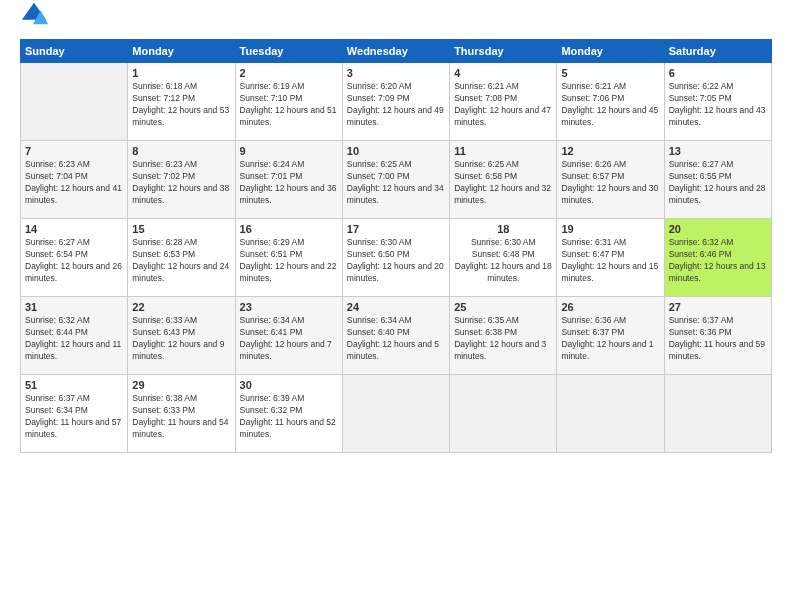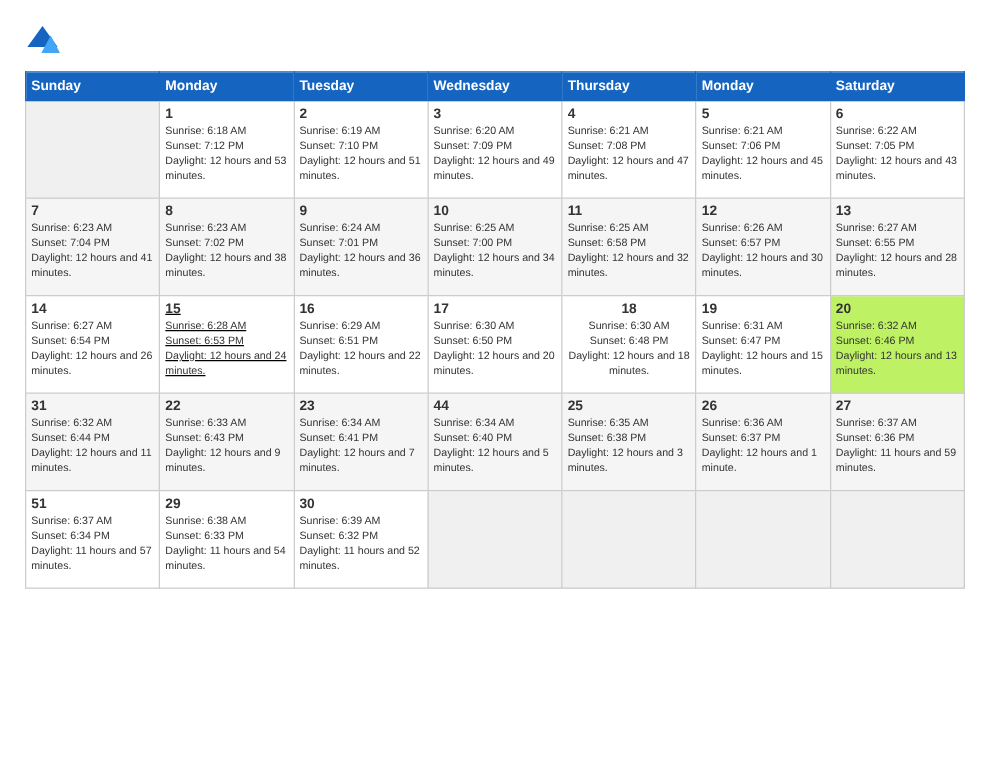--- a/index.html
+++ b/index.html
@@ -6,21 +6,21 @@
     body {
       width: 792px;
       height: 612px;
       font-family: Arial, sans-serif;
       background: #fff;
       overflow: hidden;
     }
     .page {
       width: 792px;
       height: 534px;
-      padding: 19px 20px 10px 20px;
+      padding: 1px 20px 10px 20px;
     }
     .header {
       display: flex;
       justify-content: space-between;
       align-items: flex-start;
       margin-bottom: 10px;
     }
     .logo {
       display: flex;
       align-items: center;
@@ -178,21 +178,21 @@
           <td style="background: rgb(245, 245, 245);">
             <div class="day-number">13</div>
             <div class="day-info">Sunrise: 6:27 AM<br>Sunset: 6:55 PM<br>Daylight: 12 hours and 28 minutes.</div>
           </td>
         </tr>
         <tr>
           <td style="background: rgb(255, 255, 255); margin-left: 28px;">
             <div class="day-number">14</div>
             <div class="day-info">Sunrise: 6:27 AM<br>Sunset: 6:54 PM<br>Daylight: 12 hours and 26 minutes.</div>
           </td>
-          <td style="background: rgb(255, 255, 255); text-decoration: underline;">
+          <td style="background: rgb(255, 255, 255);">
             <div class="day-number">15</div>
             <div class="day-info">Sunrise: 6:28 AM<br>Sunset: 6:53 PM<br>Daylight: 12 hours and 24 minutes.</div>
           </td>
           <td style="background: rgb(255, 255, 255);">
             <div class="day-number">16</div>
             <div class="day-info">Sunrise: 6:29 AM<br>Sunset: 6:51 PM<br>Daylight: 12 hours and 22 minutes.</div>
           </td>
           <td style="background: rgb(255, 255, 255);">
             <div class="day-number">17</div>
             <div class="day-info">Sunrise: 6:30 AM<br>Sunset: 6:50 PM<br>Daylight: 12 hours and 20 minutes.</div>
@@ -217,21 +217,21 @@
           </td>
           <td style="background: rgb(245, 245, 245);">
             <div class="day-number">22</div>
             <div class="day-info">Sunrise: 6:33 AM<br>Sunset: 6:43 PM<br>Daylight: 12 hours and 9 minutes.</div>
           </td>
           <td style="background: rgb(245, 245, 245);">
             <div class="day-number">23</div>
             <div class="day-info">Sunrise: 6:34 AM<br>Sunset: 6:41 PM<br>Daylight: 12 hours and 7 minutes.</div>
           </td>
           <td style="background: rgb(245, 245, 245);">
-            <div class="day-number">44</div>
+            <div class="day-number">24</div>
             <div class="day-info">Sunrise: 6:34 AM<br>Sunset: 6:40 PM<br>Daylight: 12 hours and 5 minutes.</div>
           </td>
           <td style="background: rgb(245, 245, 245); margin-left: 28px;">
             <div class="day-number">25</div>
             <div class="day-info">Sunrise: 6:35 AM<br>Sunset: 6:38 PM<br>Daylight: 12 hours and 3 minutes.</div>
           </td>
           <td style="background: rgb(245, 245, 245);">
             <div class="day-number">26</div>
             <div class="day-info">Sunrise: 6:36 AM<br>Sunset: 6:37 PM<br>Daylight: 12 hours and 1 minute.</div>
           </td>

